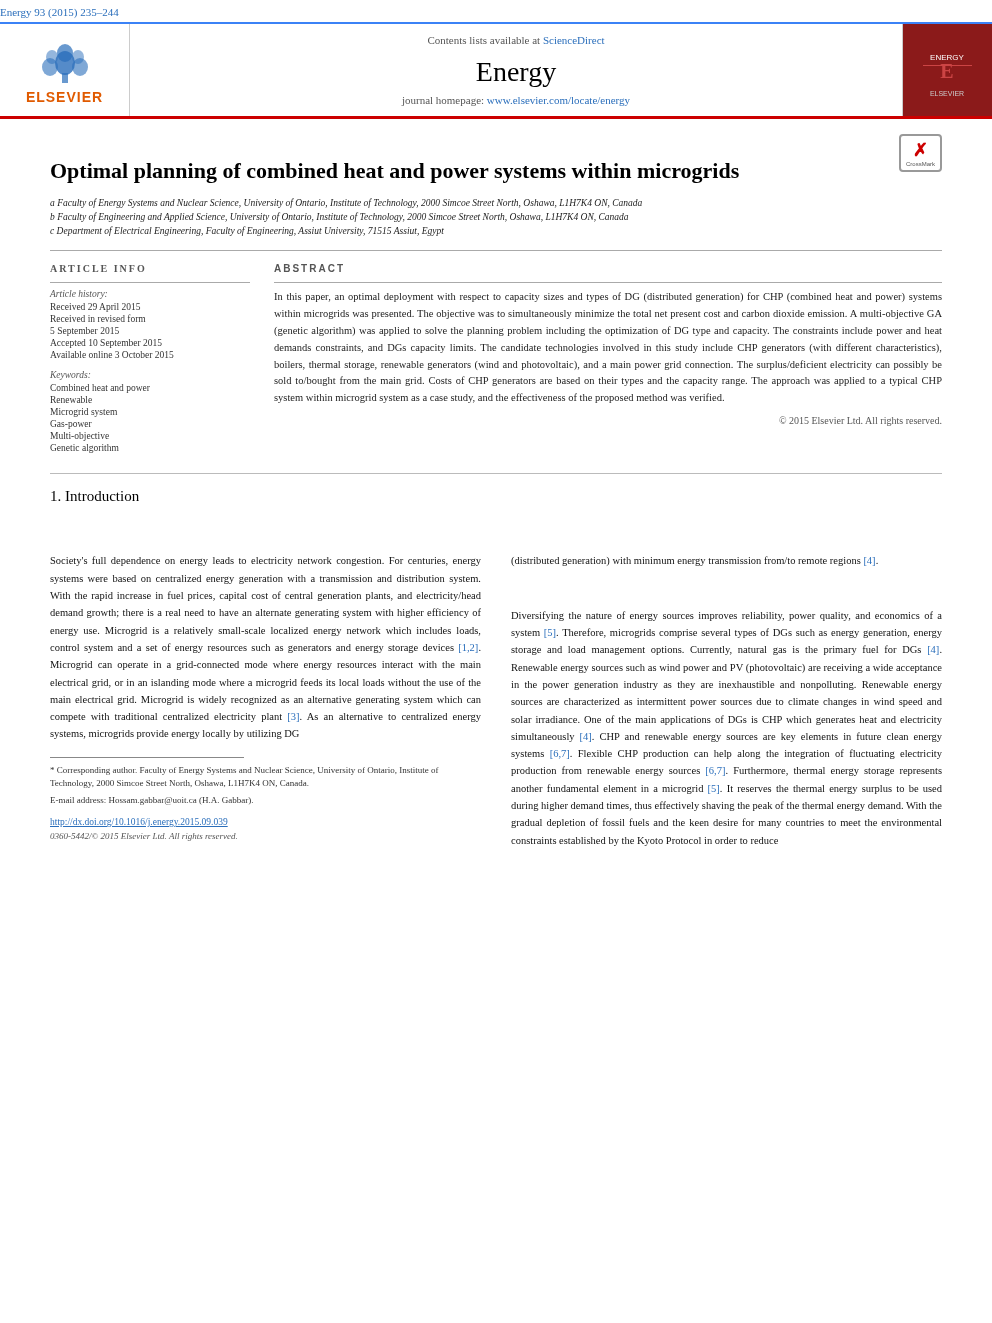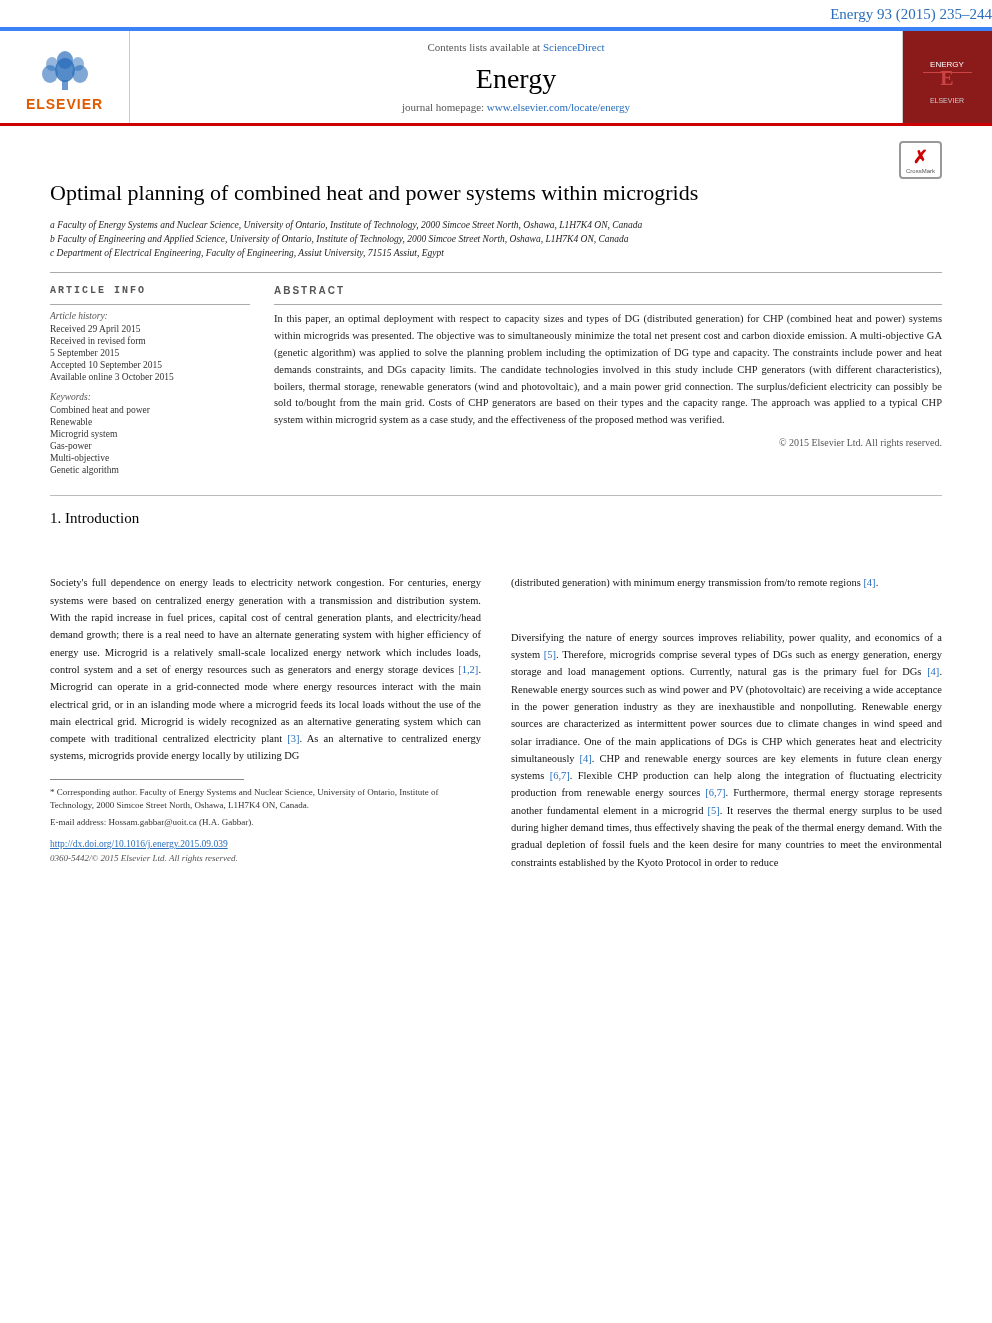--- a/index.html
+++ b/index.html
@@ -5,25 +5,25 @@
     * { margin: 0; padding: 0; box-sizing: border-box; }
     body {
       width: 992px;
       min-height: 1323px;
       background: #fff;
       font-family: 'Times New Roman', Times, serif;
       font-size: 13px;
       color: #000;
     }
     .top-bar {
-      text-align: right;
+      text-align: left;
       padding: 6px 0 4px 0;
-      font-size: 15px;
-      color: #2a6ebb;
-      border-bottom: 4px solid #3b82f6;
+      font-size: 11px;
+      color: #2a6ebb;
+      border-bottom: 2px solid #3b82f6;
     }
     .header-section {
       display: flex;
       align-items: stretch;
       border-bottom: 3px solid #c00;
       padding: 0;
     }
     .elsevier-logo {
       width: 130px;
       min-height: 90px;
@@ -92,22 +92,22 @@
       flex-direction: column;
       align-items: center;
       justify-content: center;
     }
     .main-content {
       padding: 20px 50px 20px 50px;
     }
     .article-title {
       font-size: 22px;
       font-family: 'Times New Roman', serif;
-      font-weight: normal;
-      margin-top: 33px;
+      font-weight: bold;
+      margin-top: 18px;
       margin-bottom: 10px;
       line-height: 1.3;
     }
     .authors {
       font-size: 13px;
       color: #000;
       margin-bottom: 6px;
     }
     .authors .affiliation-mark {
       font-size: 10px;
@@ -133,21 +133,21 @@
     }
     .left-col {
       width: 200px;
       flex-shrink: 0;
     }
     .right-col {
       flex: 1;
     }
     .article-info-title {
       font-size: 10px;
-      font-family: Liberation Mono, monospace;
+      font-family: Liberation Serif, serif;
       letter-spacing: 2px;
       color: #555;
       margin-bottom: 8px;
       font-weight: bold;
       text-transform: uppercase;
     }
     .article-history-label {
       font-size: 9.5px;
       font-style: italic;
       color: #555;

